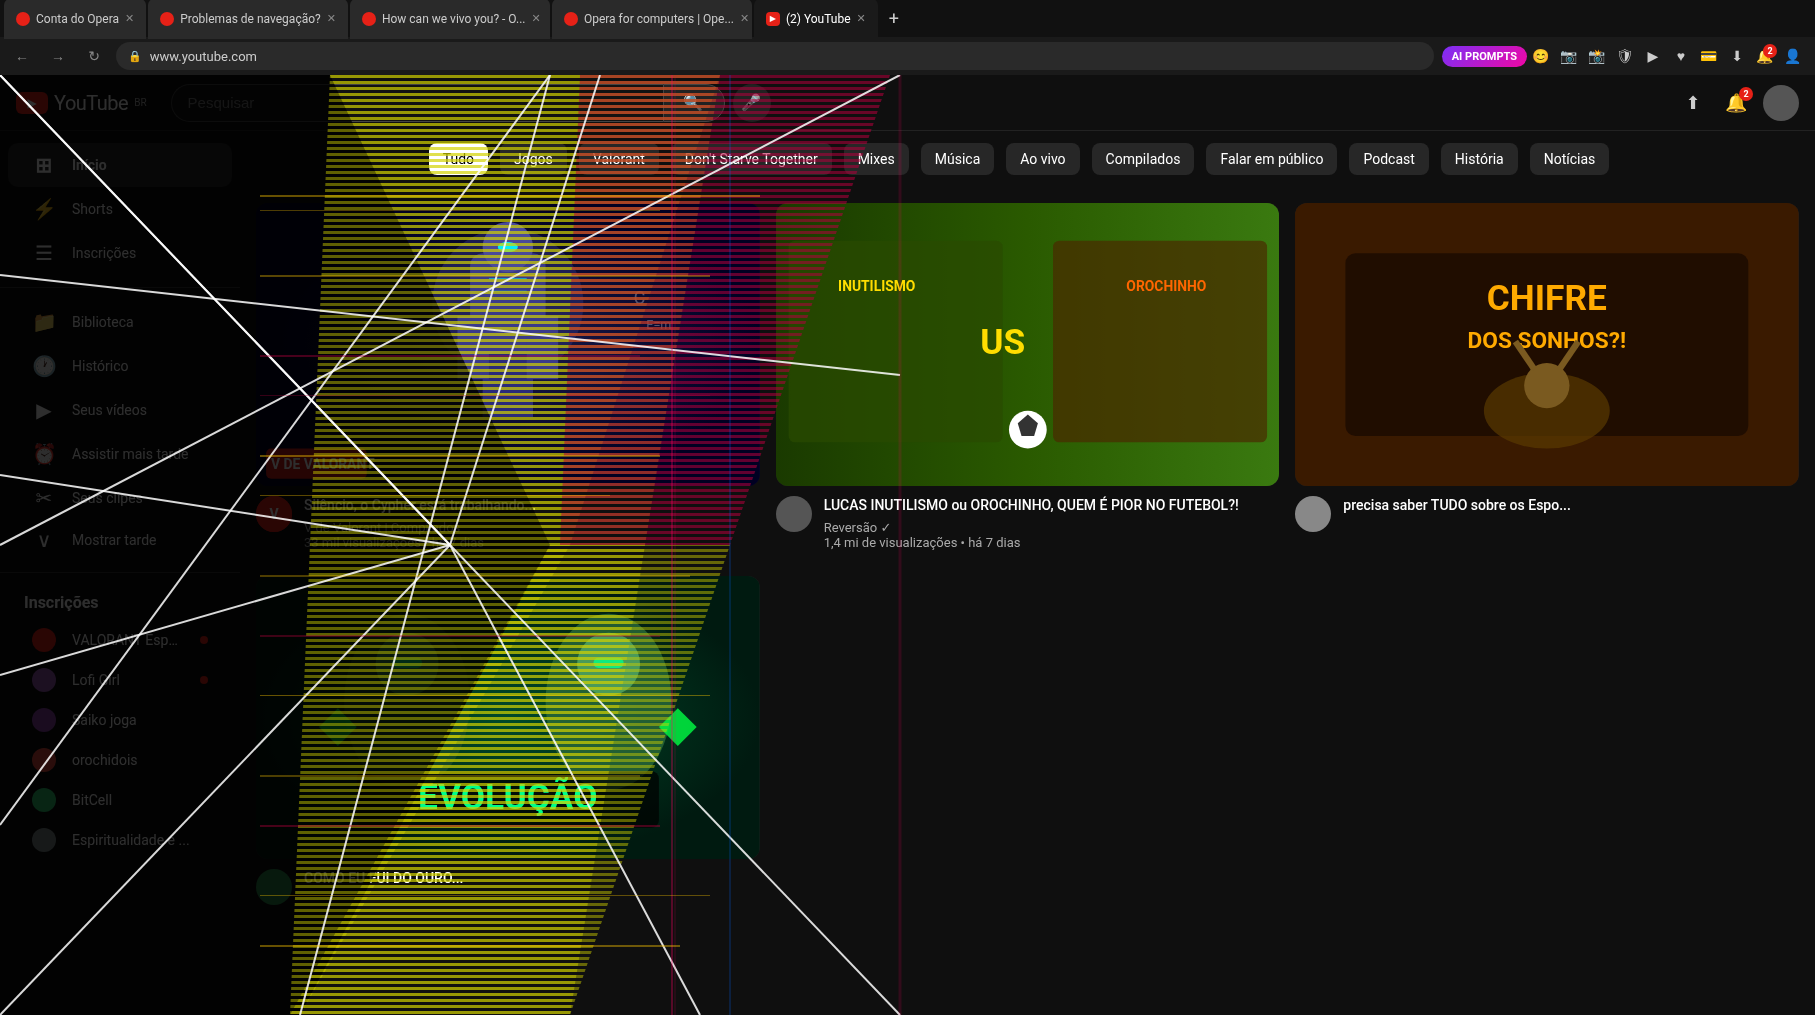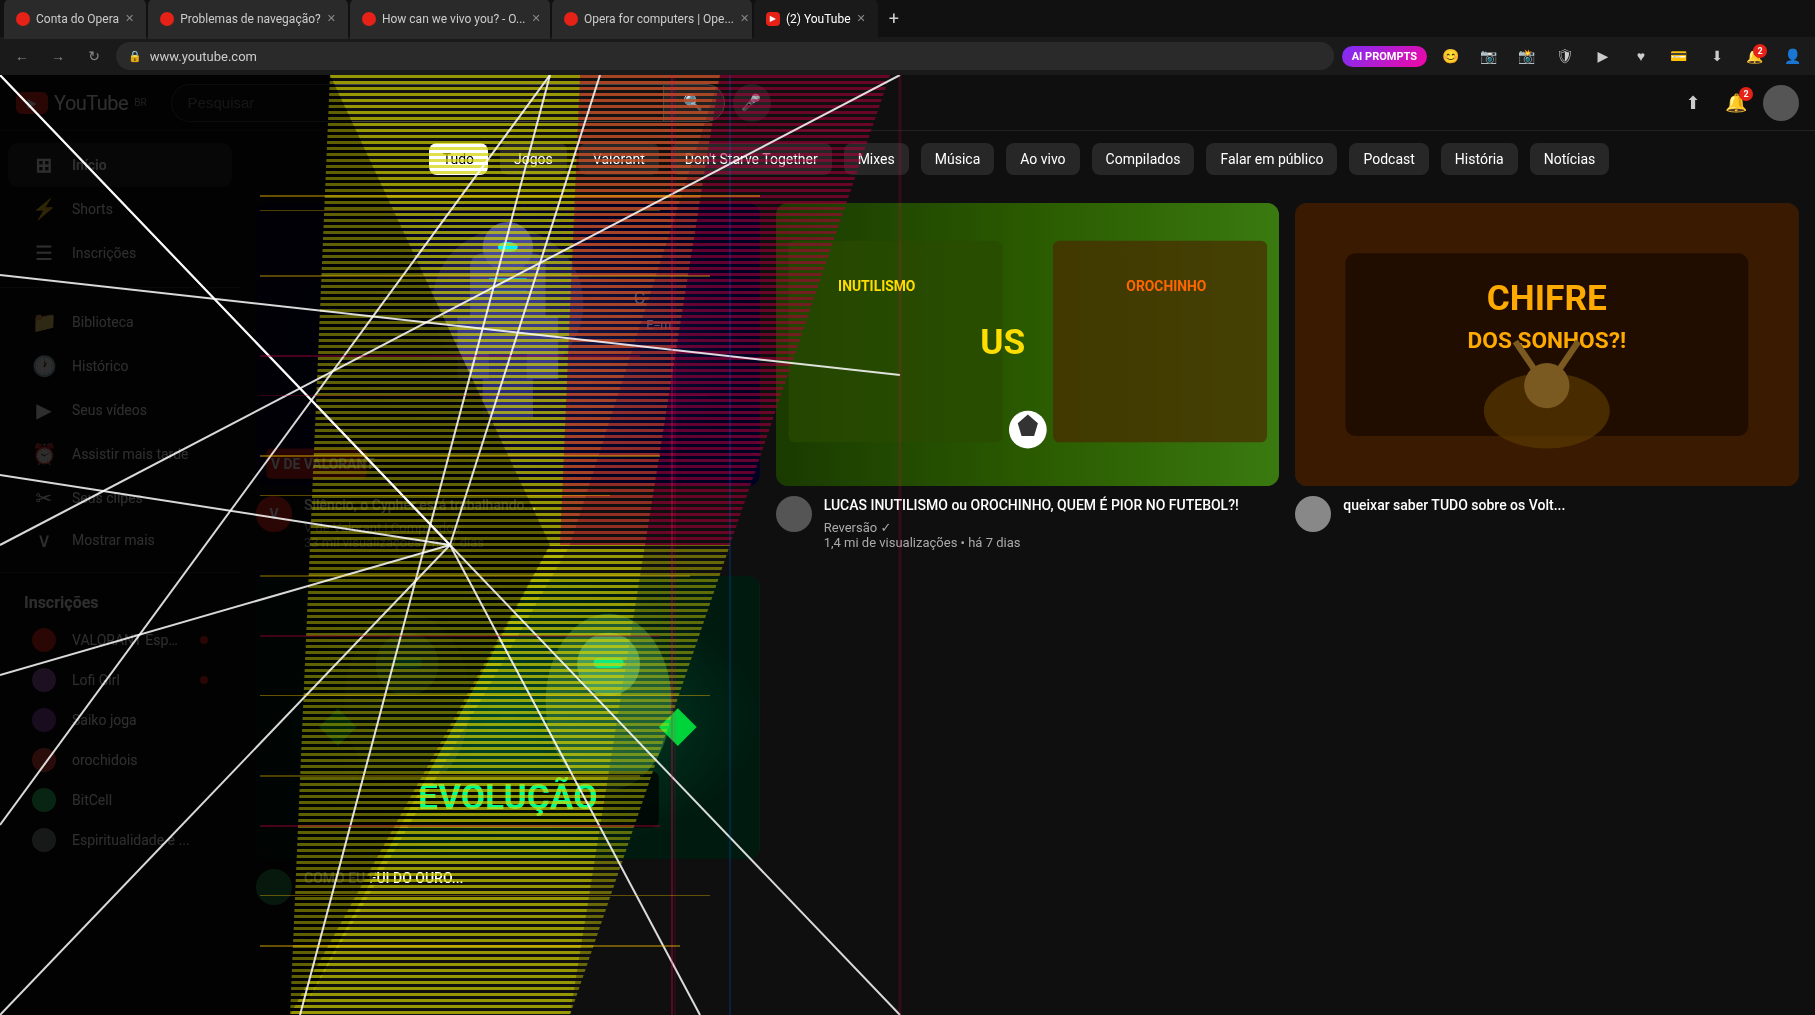--- a/index.html
+++ b/index.html
@@ -117,21 +117,21 @@
       gap: 8px;
       font-size: 13px;
       color: #ccc;
     }
 
     .lock-icon { color: #888; font-size: 11px; }
 
     .toolbar-right {
       display: flex;
       align-items: center;
-      gap: 10px;
+      gap: 0;
       justify-content: flex-end;
     }
 
     .toolbar-btn {
       width: 28px;
       height: 28px;
       display: flex;
       align-items: center;
       justify-content: center;
       color: #ccc;
@@ -644,21 +644,21 @@
   <div class="sidebar-item">
     <span class="sidebar-icon">⏰</span>
     <span>Assistir mais tarde</span>
   </div>
   <div class="sidebar-item">
     <span class="sidebar-icon">✂</span>
     <span>Seus clipes</span>
   </div>
   <div class="show-more-btn">
     <span class="sidebar-icon">∨</span>
-    <span>Mostrar mais</span>
+    <span>Mostrar tarde</span>
   </div>
   <div class="sidebar-divider"></div>
   <div class="sidebar-section-title">Inscrições</div>
 
   <div class="subscription-item">
     <div class="sub-avatar valorant"></div>
     <span class="sub-name">VALORANT Espo...</span>
     <div class="live-indicator"></div>
   </div>
   <div class="subscription-item">
@@ -780,21 +780,21 @@
         <ellipse cx="200" cy="165" rx="50" ry="30" fill="#5a3a00" opacity="0.7"></ellipse>
         <circle cx="200" cy="145" r="18" fill="#7a5a20"></circle>
 
         <line x1="190" y1="132" x2="175" y2="110" stroke="#7a5a20" stroke-width="5"></line>
         <line x1="210" y1="132" x2="225" y2="110" stroke="#7a5a20" stroke-width="5"></line>
       </svg>
     </div>
     <div class="video-info">
       <div class="channel-avatar" style="background:#888;"></div>
       <div class="video-meta">
-        <div class="video-title">queixar saber TUDO sobre os Volt...</div>
+        <div class="video-title">precisa saber TUDO sobre os Espo...</div>
       </div>
     </div>
   </div>
 
   <div class="video-card">
     <div class="video-thumb">
       <svg width="100%" height="100%" viewBox="0 0 400 225" xmlns="http://www.w3.org/2000/svg">
         <defs>
           <radialGradient id="bg4" cx="50%" cy="50%">
             <stop offset="0%" stop-color="#004a2a"></stop>

